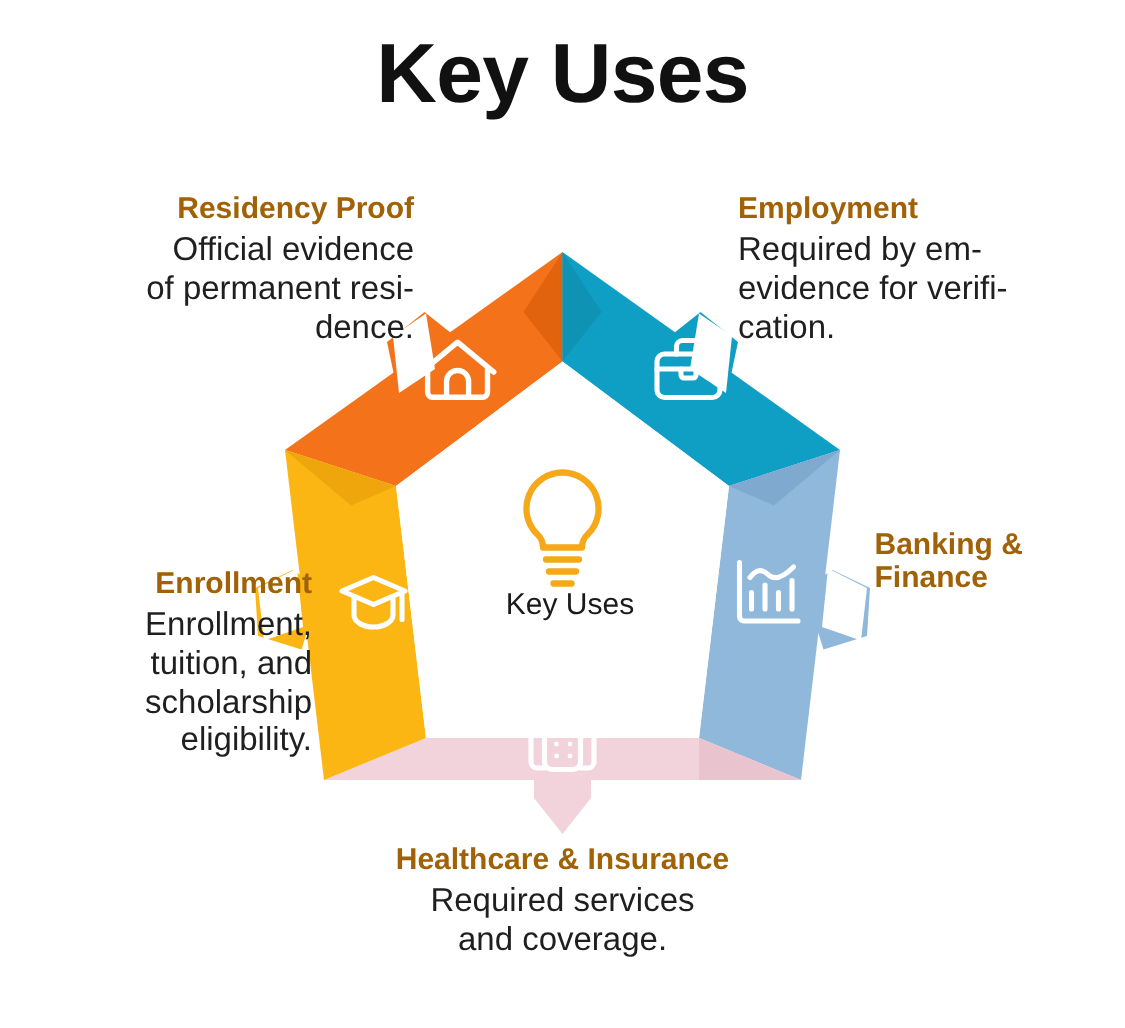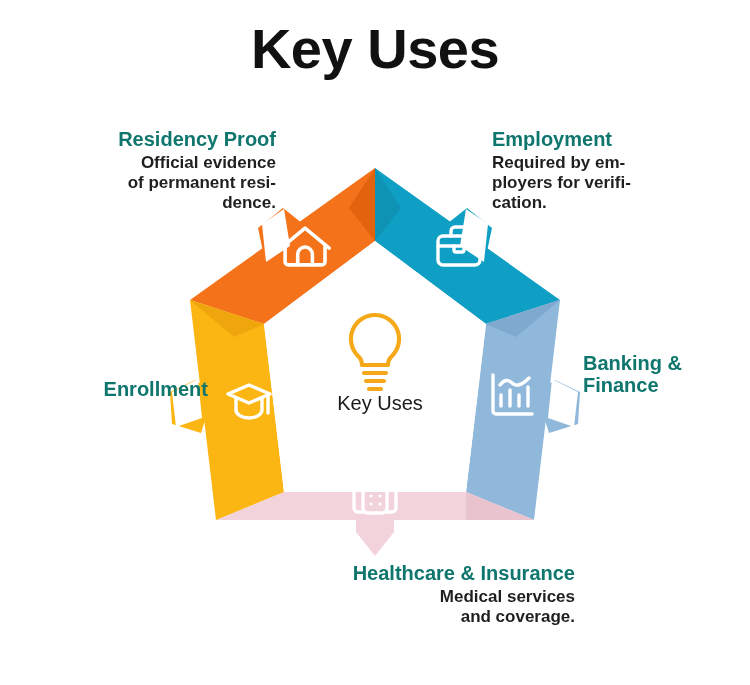--- a/index.html
+++ b/index.html
@@ -37,38 +37,38 @@
     height: 685px;
   }
 
   .label-block {
     position: absolute;
     line-height: 1.18;
   }
   .label-title {
     font-size: 20px;
     font-weight: bold;
-    color: #0f766e;
+    color: #a16207;
     display: block;
     margin-bottom: 1px;
   }
   .label-desc {
-    font-size: 17px;
-    font-weight: bold;
+    font-size: 22px;
+    font-weight: normal;
     color: #1f1f1f;
     display: block;
     white-space: pre-line;
   }
 
   
   #label-residency { top: 128px; left: 28px;  width: 248px; text-align: right; }
   #label-employment { top: 128px; left: 492px; width: 250px; text-align: left; }
   #label-banking    { top: 352px; left: 568px; width: 180px; text-align: left; }
   #label-education  { top: 378px; left: 22px;  width: 186px; text-align: right; }
-  #label-healthcare { top: 562px; left: 175px; width: 400px; text-align: right; }
+  #label-healthcare { top: 562px; left: 175px; width: 400px; text-align: center; }
 
   #label-banking .label-title { line-height: 1.12; }
 
   .center-caption {
     position: absolute;
     left: 285px;
     top: 392px;
     width: 190px;
     text-align: center;
     font-size: 20px;
@@ -182,30 +182,34 @@
 <div class="label-block" id="label-residency">
   <span class="label-title">Residency Proof</span>
   <span class="label-desc">Official evidence
 of permanent resi-
 dence.</span>
 </div>
 
 <div class="label-block" id="label-employment">
   <span class="label-title">Employment</span>
   <span class="label-desc">Required by em-
-ployers for verifi-
+evidence for verifi-
 cation.</span>
 </div>
 
 <div class="label-block" id="label-banking">
   <span class="label-title" style="white-space: pre-line; margin-left: 15px;">Banking &amp;
 Finance</span>
 </div>
 
 <div class="label-block" id="label-healthcare">
   <span class="label-title">Healthcare &amp; Insurance</span>
-  <span class="label-desc">Medical services
+  <span class="label-desc">Required services
 and coverage.</span>
 </div>
 
 <div class="label-block" id="label-education">
   <span class="label-title">Enrollment</span>
+  <span class="label-desc">Enrollment,
+tuition, and
+scholarship
+eligibility.</span>
 </div>
 
 </body></html>

